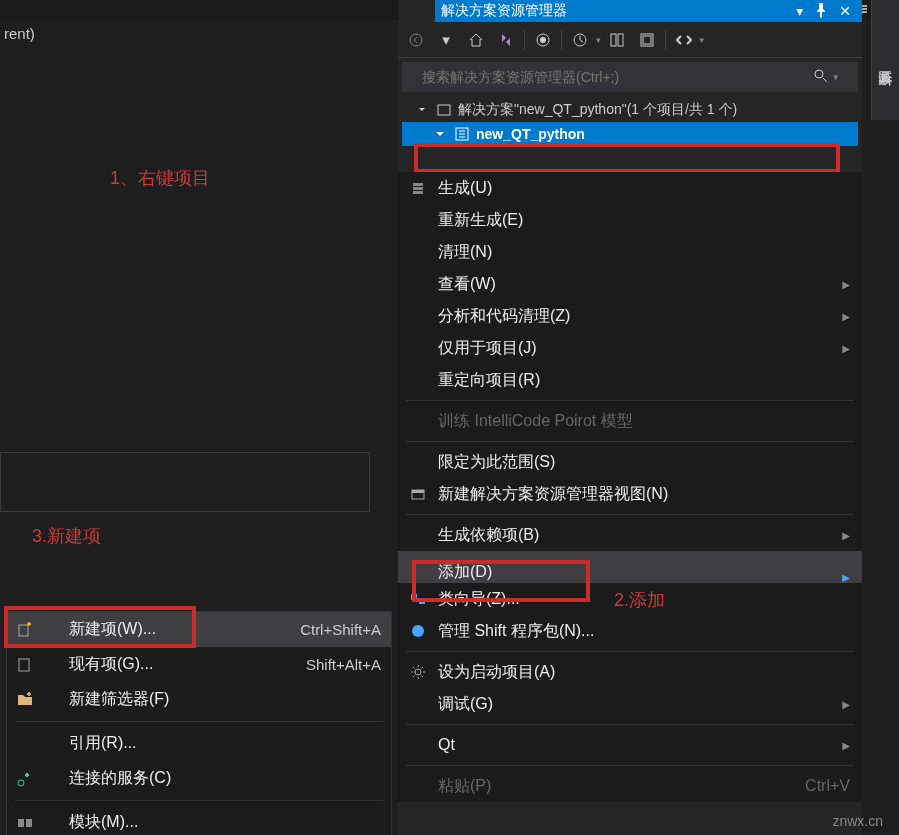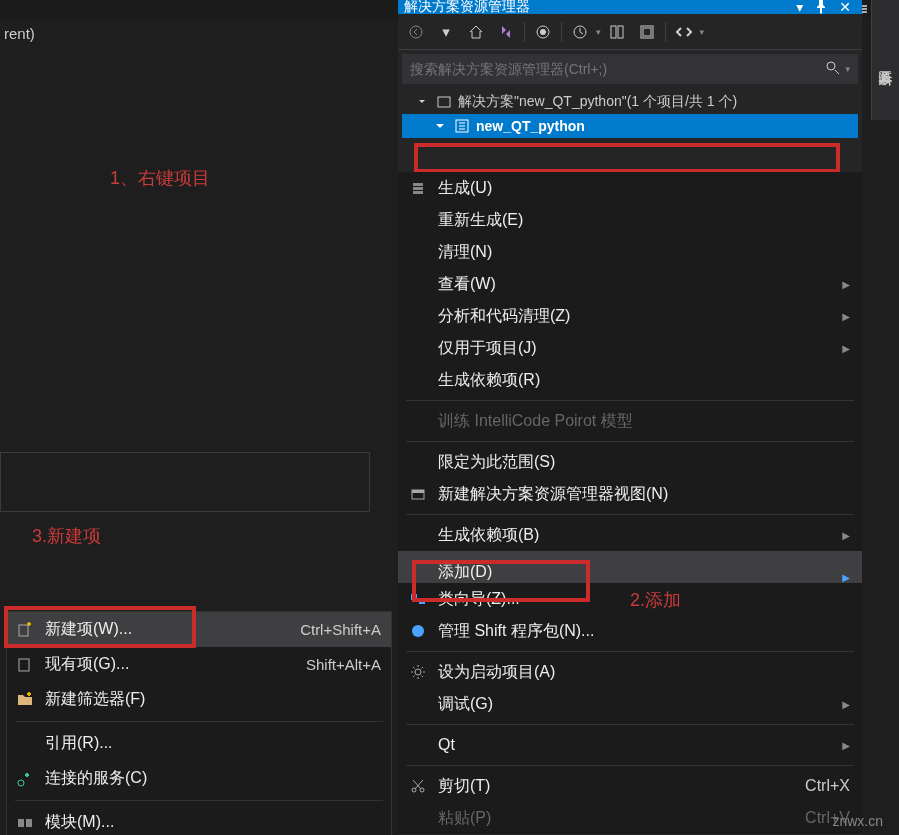--- a/index.html
+++ b/index.html
@@ -8,39 +8,39 @@
 .topbar { height: 20px; background: #1b1b1b; display: flex; justify-content: flex-end; align-items: center; padding-right: 4px; gap: 10px; }
 .topbar svg { fill: #aaa; }
 
 .current-bar { height: 26px; background: #1e1e1e; display: flex; align-items: center; color: #ccc; padding-left: 4px; font-size: 15px; }
 .current-bar .right { margin-left: auto; padding: 0 6px; }
 
 .main-left { position: absolute; top: 46px; left: 0; width: 398px; height: 789px; background: #1e1e1e; }
 .annot { color: #cc3b3b; font-size: 18px; position: absolute; }
 
 .submenu { position: absolute; left: 6px; top: 565px; width: 386px; background: #1b1b1b; border: 1px solid #333; }
-.submenu .row { display: flex; align-items: center; height: 35px; padding: 0 10px; }
+.submenu .row { display: flex; align-items: center; height: 35px; padding: 0 10px; gap: 24px; }
 .submenu .row:hover, .submenu .row.hover { background: #3f3f41; }
 .submenu .icon { width: 28px; height: 18px; display: flex; align-items: center; }
 .submenu .label { flex: 1; color: #eee; font-size: 16px; }
 .submenu .shortcut { color: #ccc; font-size: 15px; }
 .submenu .sep { height: 1px; background: #333; margin: 4px 8px; }
 
 .redbox { position: absolute; border: 4px solid #cc2b2b; }
 
 .right-panel { position: absolute; top: 0; left: 398px; width: 464px; height: 835px; background: #252526; }
-.panel-title { height: 14px; background: #007acc; display: flex; align-items: center; padding: 0 6px; color: #fff; font-size: 14px; }
+.panel-title { height: 22px; background: #007acc; display: flex; align-items: center; padding: 0 6px; color: #fff; font-size: 14px; margin-left: 37px; }
 .panel-title .spacer { flex: 1; }
 .panel-title .tbtn { padding: 0 5px; cursor: pointer; }
 
 .toolbar { height: 36px; background: #252526; border-bottom: 1px solid #3f3f46; display: flex; align-items: center; padding: 0 4px; gap: 2px; }
 .toolbar .tbtn { width: 28px; height: 28px; display: flex; align-items: center; justify-content: center; color: #ccc; }
 .toolbar .sep { width: 1px; height: 20px; background: #3f3f46; margin: 0 2px; }
 
-.searchbar { height: 30px; background: #333337; margin: 4px; display: flex; align-items: center; padding: 0 8px; }
+.searchbar { height: 30px; background: #333337; margin: 4px; display: flex; align-items: center; padding: 0 20px; }
 .searchbar input { flex: 1; background: transparent; border: none; color: #999; font-size: 14px; outline: none; }
 
 .tree { padding: 2px 4px; }
 .tree .trow { display: flex; align-items: center; height: 24px; padding-left: 12px; color: #ccc; font-size: 14px; gap: 6px; }
 .tree .trow.selected { background: #007acc; color: #fff; }
 .tree .trow.selected .tico { fill: #fff; }
 
 .context-menu { position: absolute; top: 172px; left: 0; width: 464px; background: #1b1b1b; }
 .context-menu .crow { display: flex; align-items: center; height: 32px; padding: 0 12px; color: #eee; font-size: 16px; }
 .context-menu .crow.hover { background: #3f3f41; align-items: flex-end; }
@@ -267,21 +267,21 @@
         <span class="clabel">分析和代码清理(Z)</span>
         <span class="arrow">▶</span>
       </div>
     <div class="crow">
         <span class="cicon"></span>
         <span class="clabel">仅用于项目(J)</span>
         <span class="arrow">▶</span>
       </div>
     <div class="crow">
         <span class="cicon"></span>
-        <span class="clabel">生成依赖项(R)</span>
+        <span class="clabel">重定向项目(R)</span>
       </div>
     <div class="sep"></div>
     <div class="crow disabled">
         <span class="cicon"></span>
         <span class="clabel">训练 IntelliCode Poirot 模型</span>
       </div>
     <div class="sep"></div>
     <div class="crow">
         <span class="cicon"></span>
         <span class="clabel">限定为此范围(S)</span>
@@ -338,37 +338,26 @@
         <span class="clabel">调试(G)</span>
         <span class="arrow">▶</span>
       </div>
     <div class="sep"></div>
     <div class="crow">
         <span class="cicon"></span>
         <span class="clabel">Qt</span>
         <span class="arrow">▶</span>
       </div>
     <div class="sep"></div>
-    <div class="crow">
-        <span class="cicon">
-          <svg class="ic" viewBox="0 0 16 16">
-            <circle cx="4" cy="12" r="2" fill="none" stroke="#aaa"></circle>
-            <circle cx="12" cy="12" r="2" fill="none" stroke="#aaa"></circle>
-            <path d="M5 11L13 2M11 11L3 2" stroke="#aaa"></path>
-          </svg>
-        </span>
-        <span class="clabel">剪切(T)</span>
-        <span class="shortcut" style="color:#ccc">Ctrl+X</span>
-      </div>
     <div class="crow disabled">
         <span class="cicon"></span>
         <span class="clabel">粘贴(P)</span>
         <span class="shortcut">Ctrl+V</span>
       </div>
   </div>
 
   <div class="redbox" style="top:560px; left:14px; width:178px; height:42px;"></div>
-  <div class="annot" style="top:588px; left:216px;margin-left:16px;">2.添加</div>
+  <div class="annot" style="top:588px; left:216px;">2.添加</div>
 </div>
 
 <div class="sidebar-vert">诊断工具</div>
 
 <div class="watermark">znwx.cn</div>
 
 </body></html>

